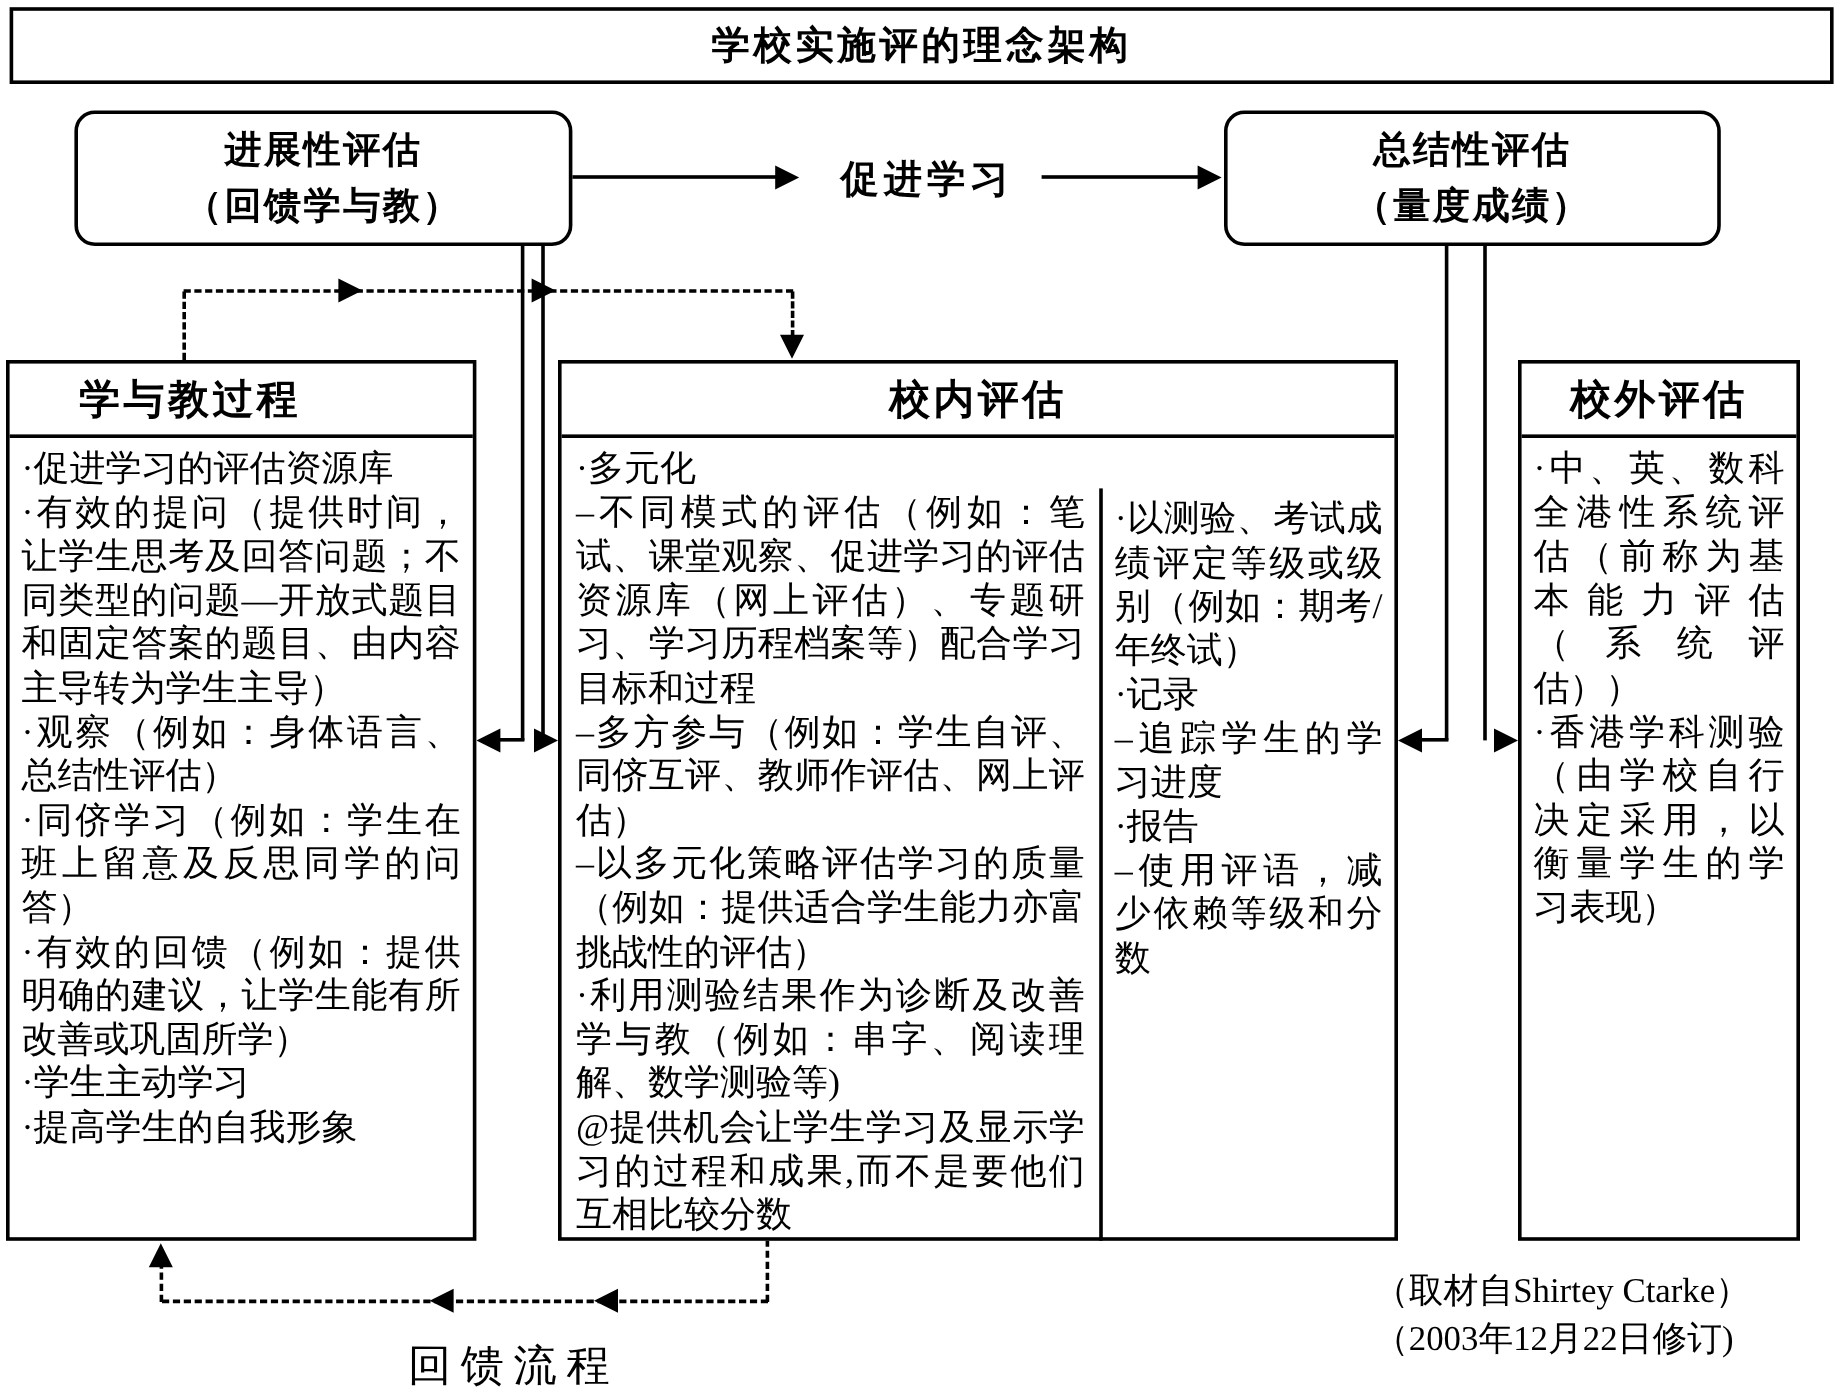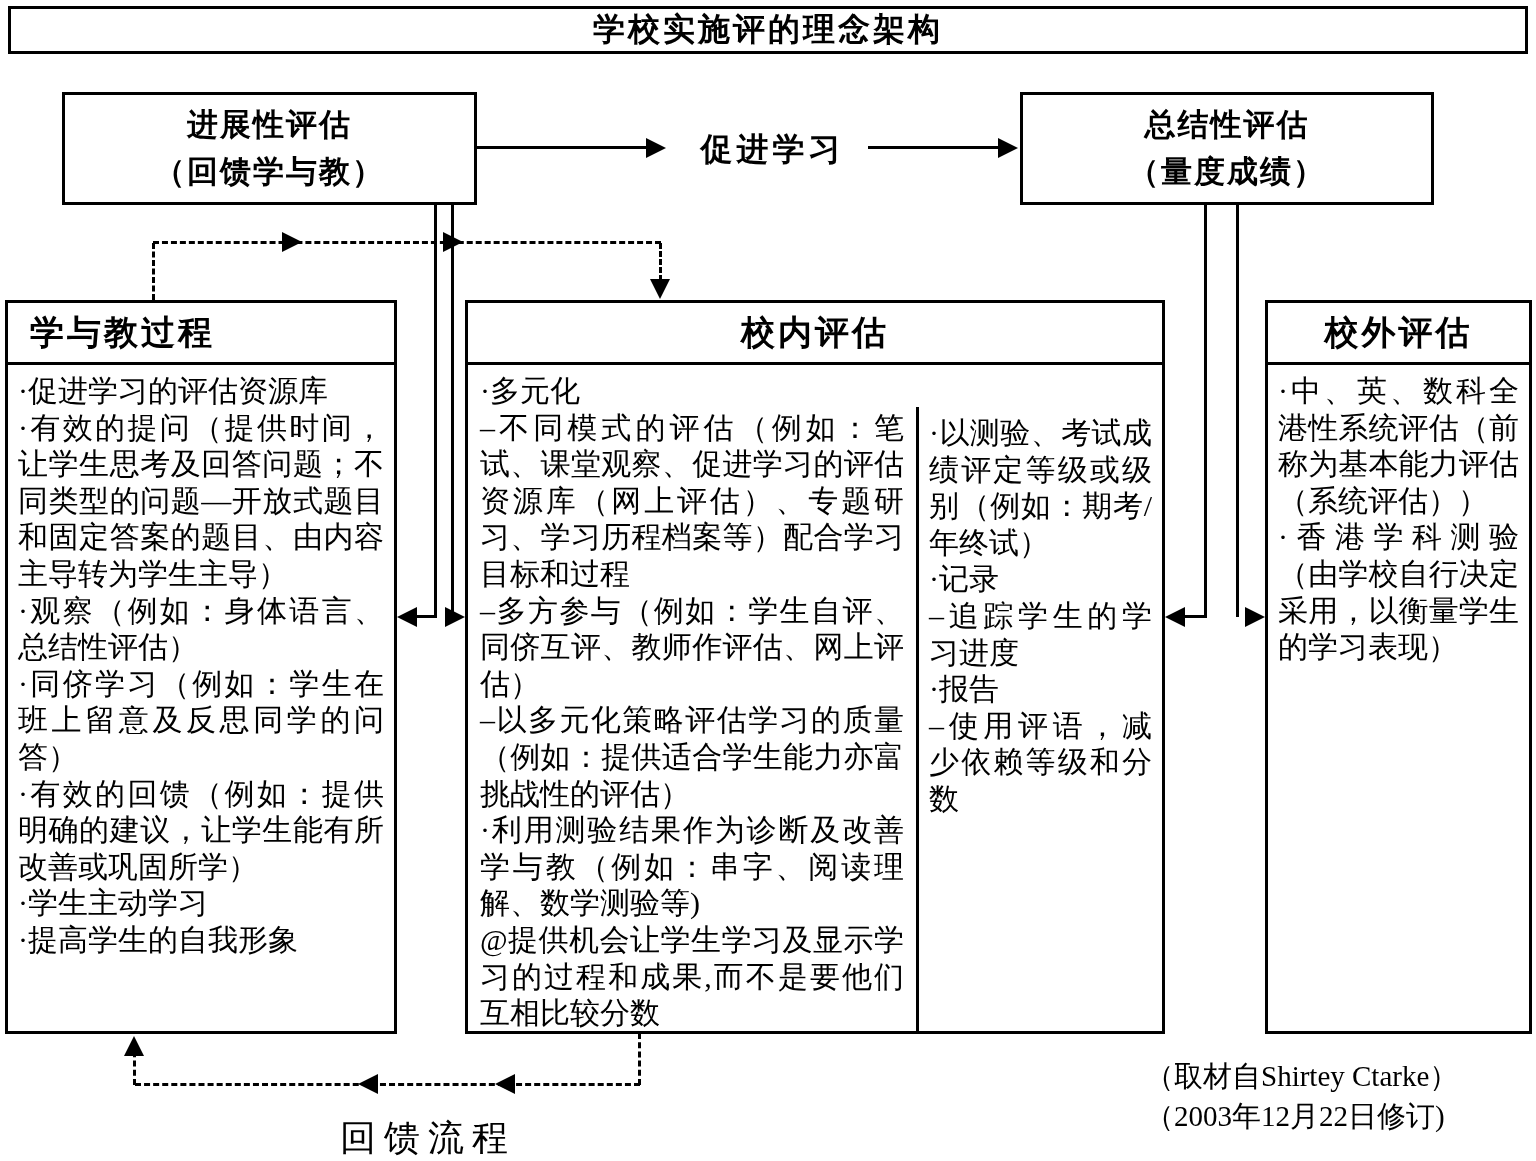--- a/index.html
+++ b/index.html
@@ -8,27 +8,27 @@
     font-family:"Liberation Serif","DejaVu Serif",serif;
     color:#000;
   }
   .canvas {
     position:relative; width:1536px; height:1161px;
     background:#fff; overflow:hidden;
   }
   .box { position:absolute; border:3px solid #000; background:#fff; }
 
   .title-box {
-    left:8px; top:6px; width:1520px; height:48px;
+    left:8px; top:6px; width:1520px; height:64px;
     display:flex; align-items:center; justify-content:center;
     font-size:32px; font-weight:bold; letter-spacing:3px;
   }
   .top-box {
     display:flex; flex-direction:column; align-items:center; justify-content:center;
-    font-size:31px; font-weight:bold; line-height:1.5; letter-spacing:2px;
+    font-size:31px; font-weight:bold; line-height:1.5; letter-spacing:2px;border-radius:17px;
   }
   .formative-box { left:62px; top:92px; width:415px; height:113px; }
   .summative-box { left:1020px; top:92px; width:414px; height:113px; }
   .arrow-label {
     position:absolute; left:660px; top:128px; width:225px; text-align:center;
     font-size:32px; font-weight:bold; letter-spacing:4px;
   }
 
   .hline { position:absolute; height:3px; background:#000; }
   .vline { position:absolute; width:3px; background:#000; }
@@ -36,27 +36,27 @@
   .dash-v { position:absolute; width:0; border-left:3px dashed #000; }
   .arr { position:absolute; width:0; height:0; }
   .arr-right { border-top:10px solid transparent; border-bottom:10px solid transparent; border-left:20px solid #000; }
   .arr-left  { border-top:10px solid transparent; border-bottom:10px solid transparent; border-right:20px solid #000; }
   .arr-down  { border-left:10px solid transparent; border-right:10px solid transparent; border-top:20px solid #000; }
   .arr-up    { border-left:10px solid transparent; border-right:10px solid transparent; border-bottom:20px solid #000; }
 
   .panel { position:absolute; top:300px; height:734px; border:3px solid #000; background:#fff; }
   .process-panel { left:5px; width:392px; }
   .internal-panel { left:465px; width:700px; }
-  .external-panel { left:1265px; width:267px; }
+  .external-panel { left:1265px; width:235px; }
   .panel-header {
     height:62px; border-bottom:3px solid #000;
     display:flex; align-items:center;
     font-size:34px; font-weight:bold; letter-spacing:3px;
   }
-  .header-left { padding-left:22px; }
+  .header-left { padding-left:58px; }
   .header-center { justify-content:center;font-family:Liberation Mono, monospace; }
   .panel-body {
     padding:8px 10px; font-size:30px; line-height:1.22;
     text-align:justify;
   }
   .panel-body p { margin:0; }
   .internal-body { display:flex; height:669px; padding:0; }
   .internal-left { width:448px; padding:8px 12px; font-size:30px; line-height:1.22; text-align:justify; }
   .internal-right { flex:1; border-left:3px solid #000; padding:8px 10px; font-size:30px; line-height:1.22; text-align:justify;margin-top:42px; }
   .internal-left p, .internal-right p { margin:0; }

